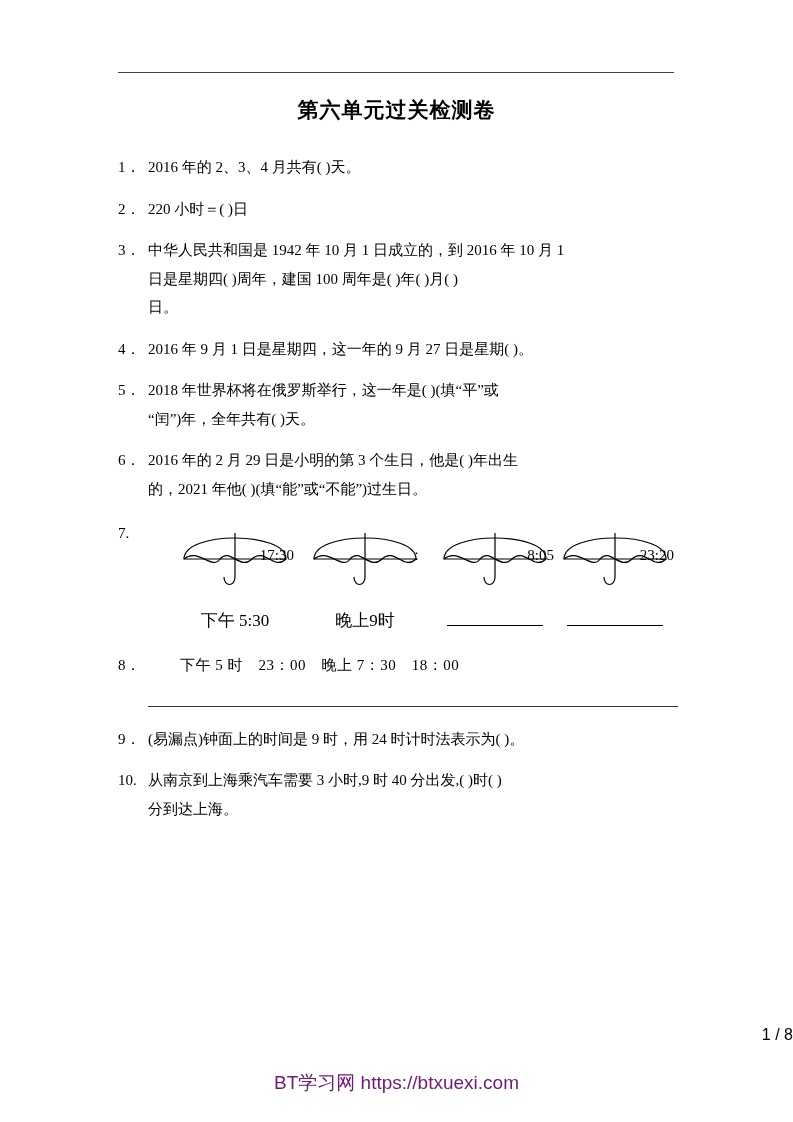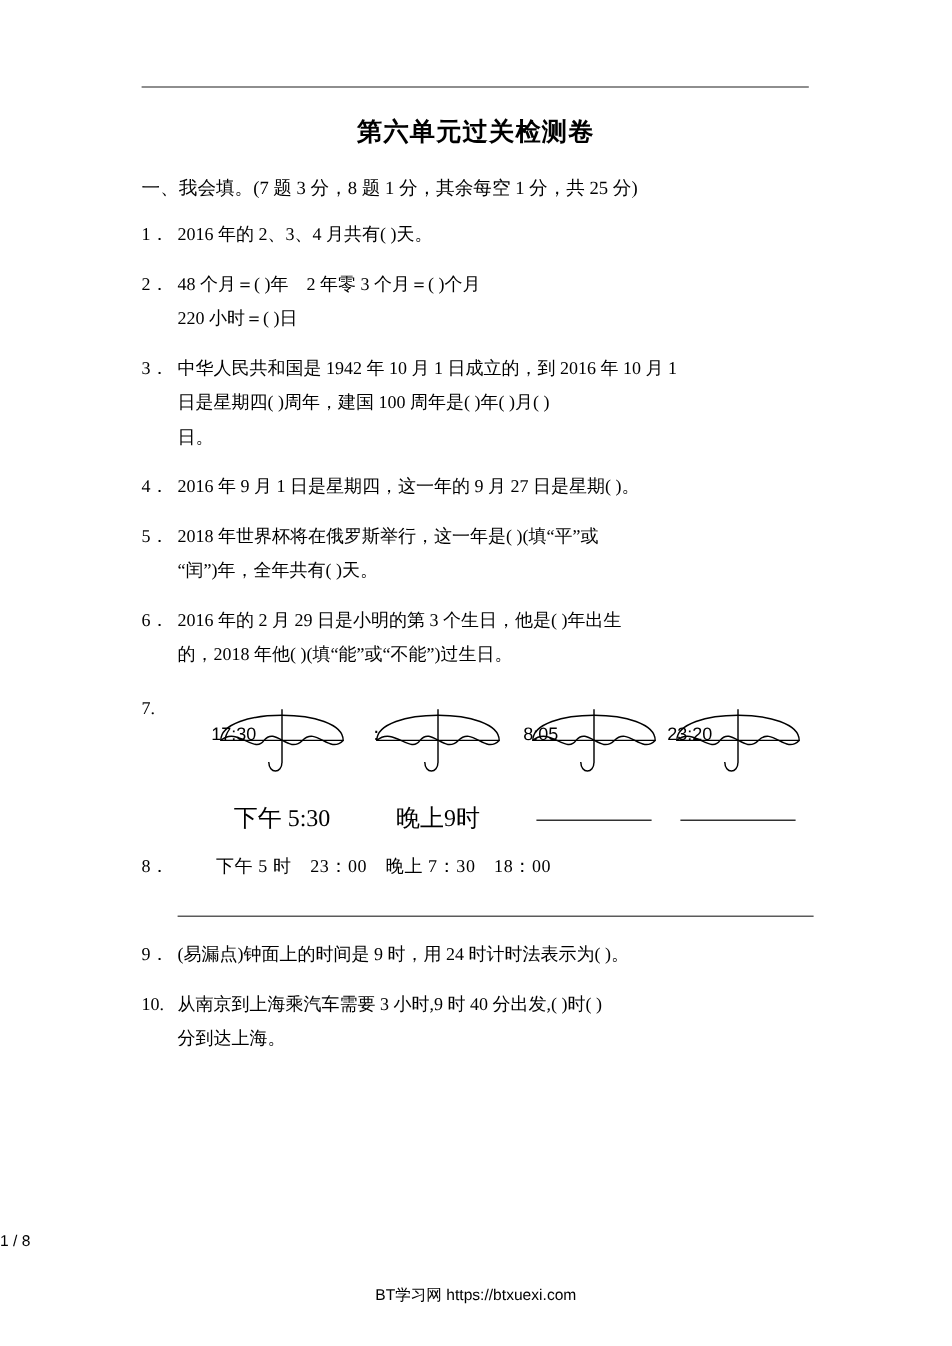--- a/index.html
+++ b/index.html
@@ -84,35 +84,35 @@
     top: 0;
     width: 118px;
     height: 78px;
   }
   .umb svg { display:block; }
   .umb .clock-text {
     position: absolute;
     left: 0;
     top: 22px;
     width: 118px;
-    text-align: left;
+    text-align: right;
     font-size: 15px;
-    font-family: Liberation Sans, sans-serif;
+    font-family: Liberation Serif, serif;
   }
   .umb-labels {
     position: relative;
     margin-left: 30px;
     height: 30px;
   }
   .umb-lab {
     position: absolute;
     top: 0;
     width: 118px;
     text-align: center;
-    font-size: 20px;
+    font-size: 17px;
   }
   .answer-rule {
     position: absolute;
     top: 20px;
     width: 96px;
     height: 1px;
     background: #000;
   }
   .long-rule {
     margin-left: 30px;
@@ -125,56 +125,54 @@
     margin-left: 62px;
     margin-top: 6px;
     font-size: 15px;
     letter-spacing: 0.5px;
   }
   .footer-page {
     position: absolute;
     left: 0;
     top: 1026px;
     width: 793px;
-    text-align: left;
-    font-size: 13px;
+    text-align: right;
+    font-size: 16px;
     font-family: "Liberation Sans", sans-serif;
   }
   .watermark {
     position: absolute;
     left: 0;
     top: 1070px;
     width: 793px;
     text-align: center;
-    font-size: 13px;
-    color: #000000;
+    font-size: 19px;
+    color: #701a75;
     font-family: "Liberation Sans", sans-serif;
   }
 </style>
 </head>
 <body>
 
 <div class="page">
 
   <div class="top-rule"></div>
 
   <div class="title">第六单元过关检测卷</div>
 
   <div class="content">
 
-    <div class="sec-head">一、我会填。(7 题 3 分，8 题 1 分，其余每空 1 分，共 25 分)</div>
 
     <div class="q">
       <span class="num">1．</span>
       <div class="body">2016 年的 2、3、4 月共有(        )天。</div>
     </div>
 
     <div class="q">
       <span class="num">2．</span>
-      <div class="body">48 个月＝(        )年　2 年零 3 个月＝(        )个月</div>
       <div class="body">220 小时＝(        )日</div>
     </div>
 
     <div class="q">
       <span class="num">3．</span>
       <div class="body">中华人民共和国是 1942 年 10 月 1 日成立的，到 2016 年 10 月 1</div>
       <div class="body">日是星期四(        )周年，建国 100 周年是(        )年(        )月(        )</div>
       <div class="body">日。</div>
     </div>
 
@@ -185,21 +183,21 @@
 
     <div class="q">
       <span class="num">5．</span>
       <div class="body">2018 年世界杯将在俄罗斯举行，这一年是(        )(填“平”或</div>
       <div class="body">“闰”)年，全年共有(        )天。</div>
     </div>
 
     <div class="q">
       <span class="num">6．</span>
       <div class="body">2016 年的 2 月 29 日是小明的第 3 个生日，他是(        )年出生</div>
-      <div class="body">的，2018 年他(        )(填“能”或“不能”)过生日。</div>
+      <div class="body">的，2021 年他(        )(填“能”或“不能”)过生日。</div>
     </div>
 
     <div class="q" style="margin-top:16px;">
       <span class="num">7.</span>
 
       <div class="umbrella-row">
 
         <div class="umb" style="left:28px;">
           <svg width="118" height="78" viewBox="0 0 118 78">
             <path d="M8 40 C8 12, 110 12, 110 40 Z" fill="none" stroke="#000" stroke-width="1.2"></path>

